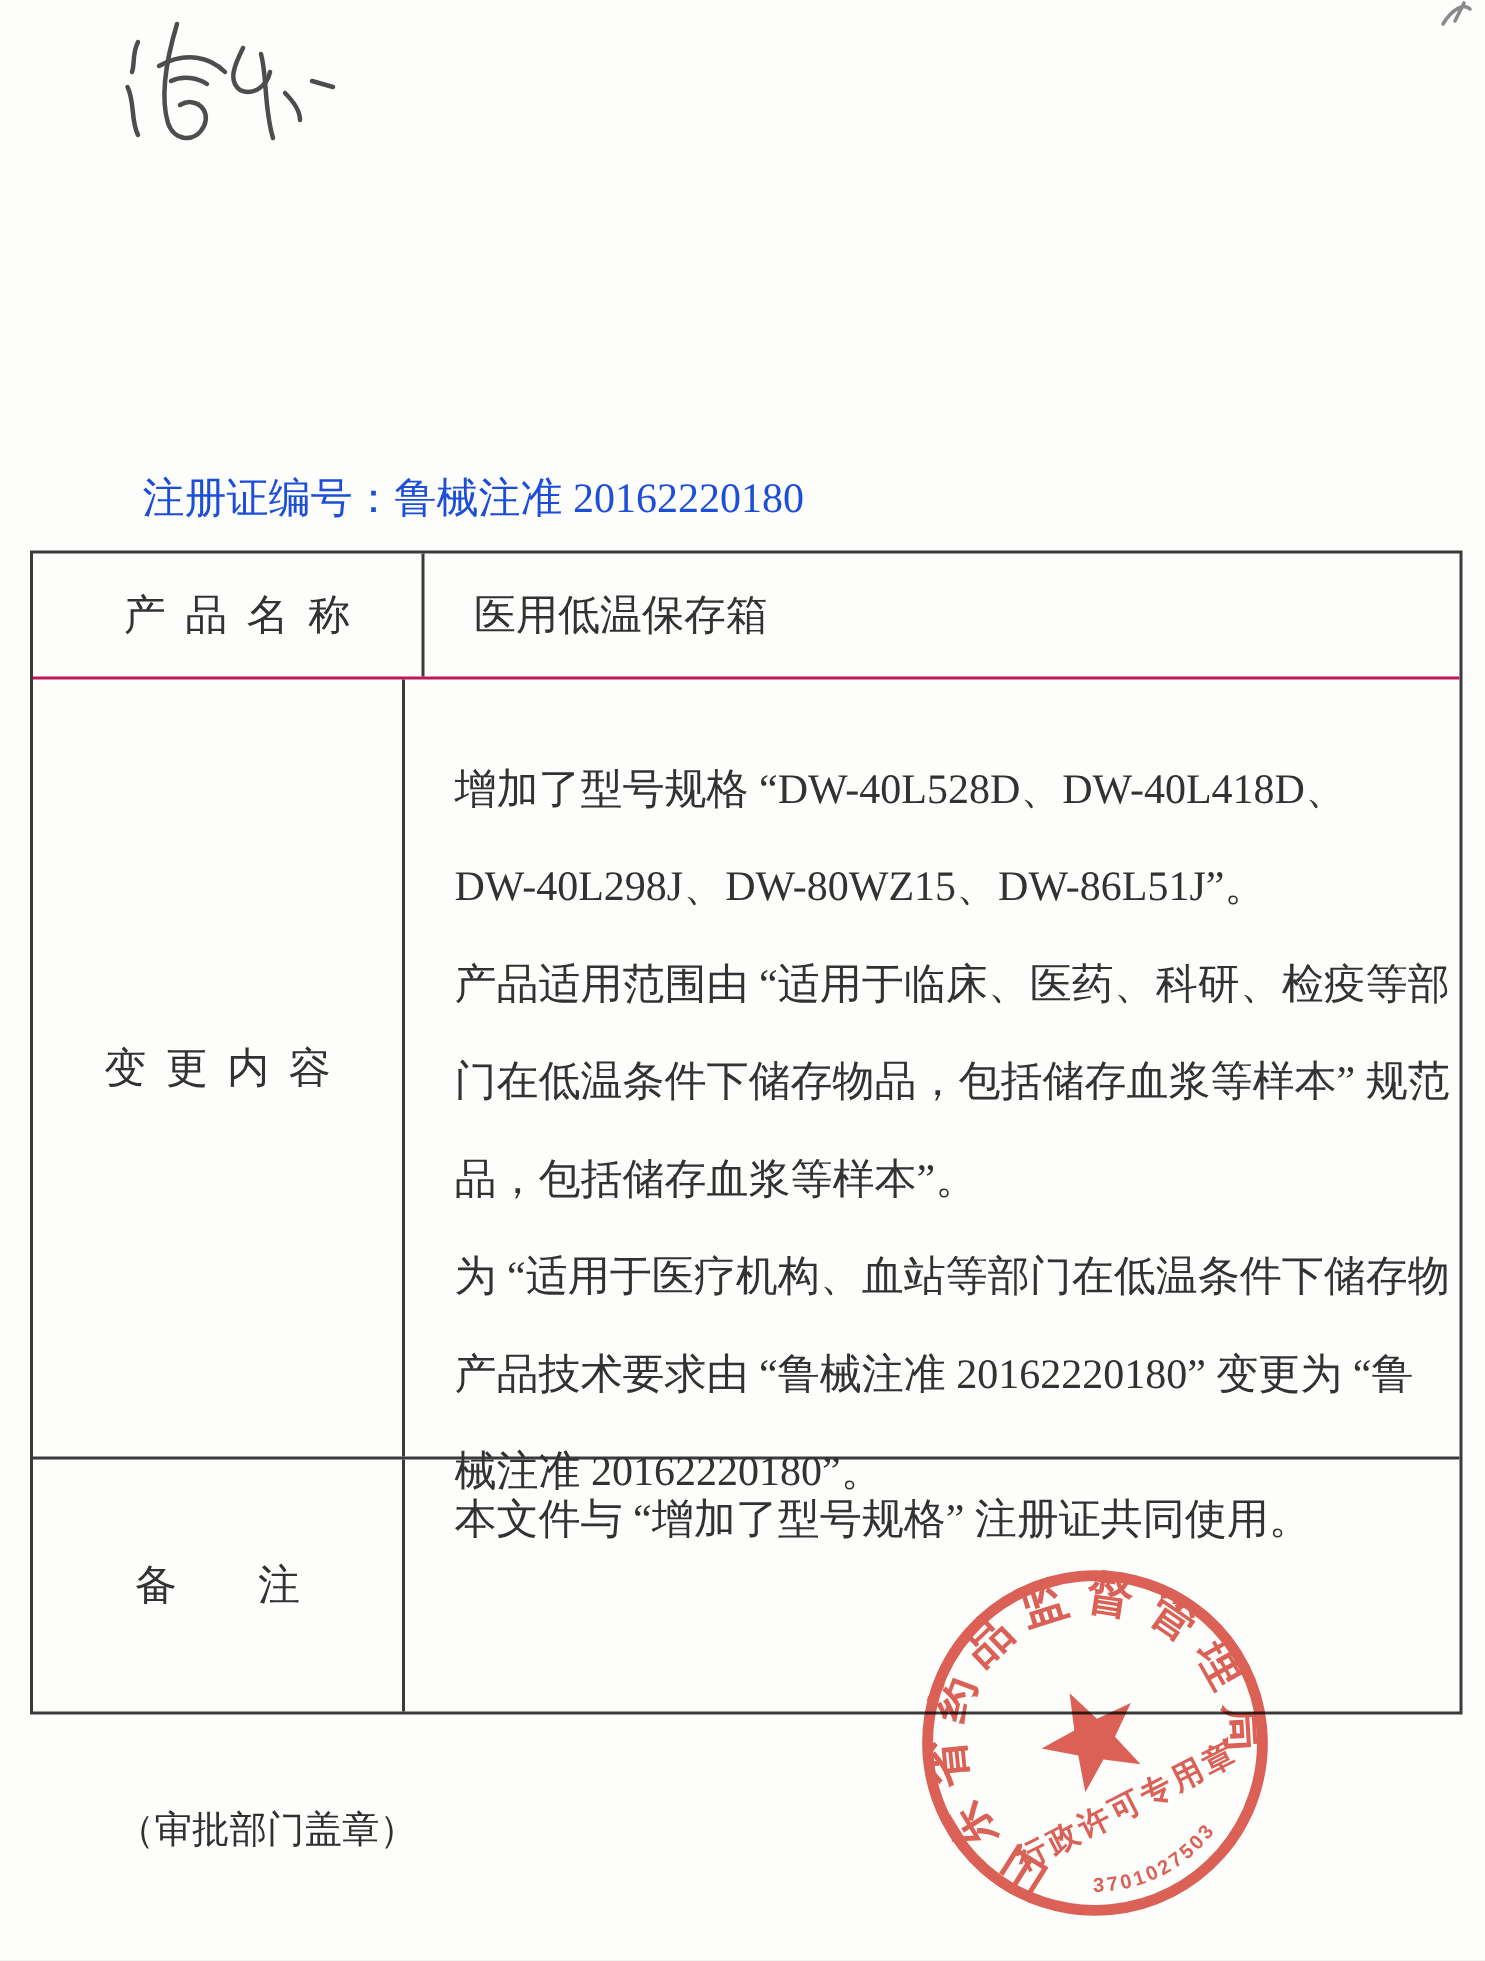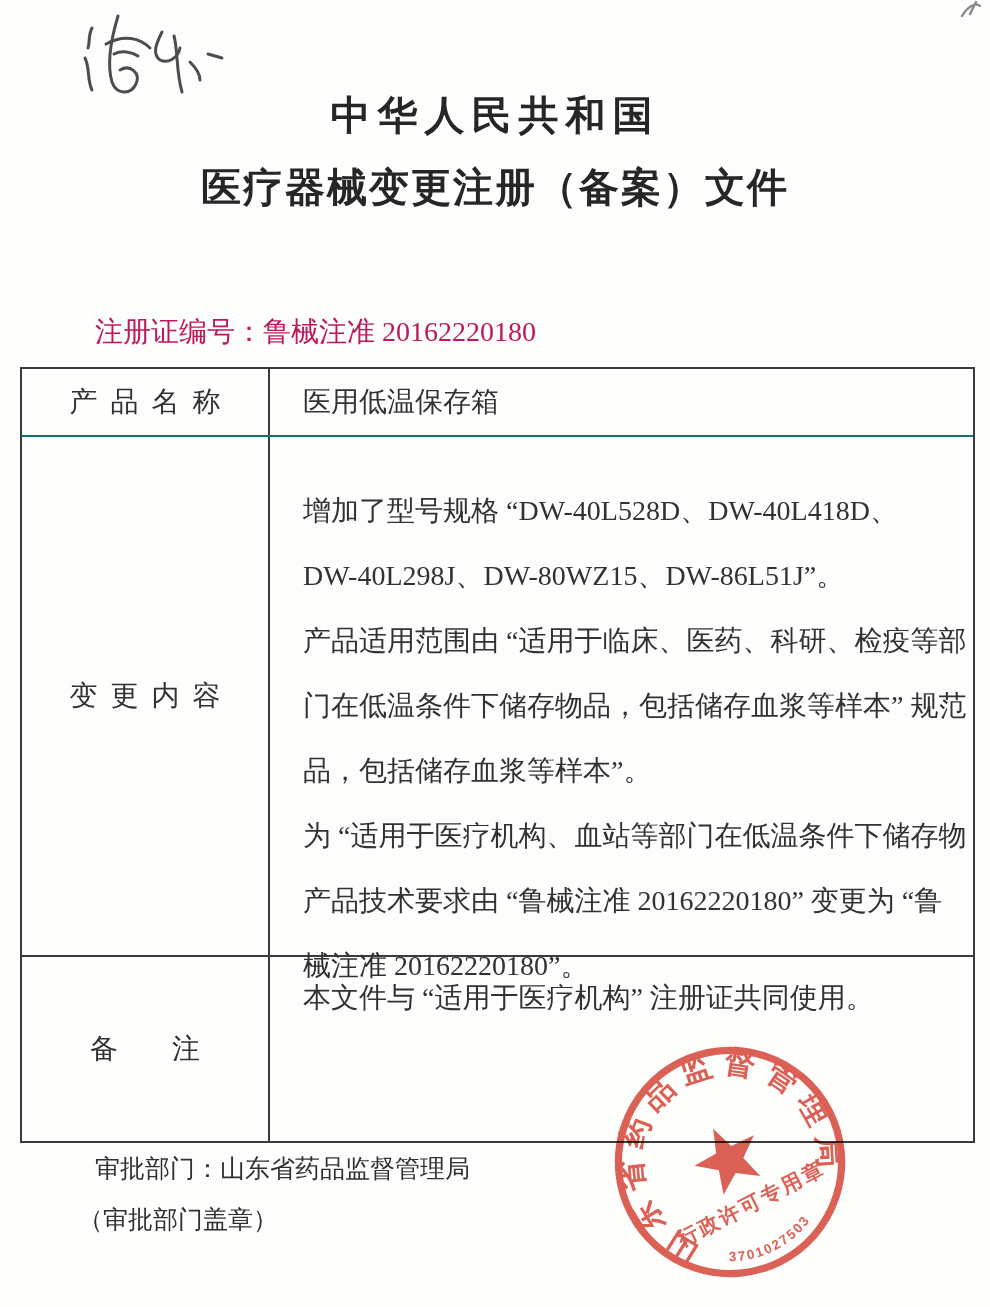--- a/index.html
+++ b/index.html
@@ -28,33 +28,33 @@
   .title-line2 {
     font-family:"Liberation Sans", sans-serif;
     font-size:40px; font-weight:700; color:#262626;
     letter-spacing:2px;
     margin-top:17px;
   }
 
   
   .reg-line {
     position:absolute; left:95px; top:313px;
-    font-size:28px; color:#be185d;
+    font-size:28px; color:#1d4ed8;
     white-space:nowrap;
   }
 
   
   .doc-table {
     position:absolute; left:20px; top:367px;
     width:955px; height:776px;
     border:2px solid #3b3b3b;
     display:flex; flex-direction:column;
   }
   .t-row { display:flex; width:100%; }
-  .t-row1 { height:68px; border-bottom:2px solid #0f766e; }
+  .t-row1 { height:84px; border-bottom:2px solid #be185d;padding-left:13px; }
   .t-row2 { height:520px; border-bottom:2px solid #3b3b3b; }
   .t-row3 { flex:1; }
   .t-label {
     width:248px; flex:0 0 248px;
     border-right:2px solid #3b3b3b;
     display:flex; align-items:center; justify-content:center;
     font-size:28px; color:#323232;
     letter-spacing:13px; text-indent:13px;
   }
   .t-content { flex:1; padding-left:17px; padding-right:8px; font-size:28px; color:#323232;margin-left:16px; }
@@ -94,24 +94,20 @@
       <path d="M96,30 C100,44 98,66 104,86"></path>
       <path d="M112,56 C118,62 122,68 122,74"></path>
       <path d="M130,48 L144,52"></path>
     </g>
   </svg>
 
   <svg class="corner-mark" viewBox="0 0 30 22" aria-hidden="true">
     <path d="M8,16 C14,6 22,2 26,6 M22,2 L16,14" fill="none" stroke="#8a8a8a" stroke-width="2.4" stroke-linecap="round"></path>
   </svg>
 
-  <div class="title-block">
-    <div class="title-line1">中华人民共和国</div>
-    <div class="title-line2">医疗器械变更注册（备案）文件</div>
-  </div>
 
   <div class="reg-line">
     <span>注册证编号：</span><span>鲁械注准 20162220180</span>
   </div>
 
   <div class="doc-table">
 
     <div class="t-row t-row1">
       <div class="t-label">产品名称</div>
       <div class="t-content">医用低温保存箱</div>
@@ -127,27 +123,26 @@
         <div class="line">品，包括储存血浆等样本”。</div>
         <div class="line">为 “适用于医疗机构、血站等部门在低温条件下储存物</div>
         <div class="line">产品技术要求由 “鲁械注准 20162220180” 变更为 “鲁</div>
         <div class="line">械注准 20162220180”。</div>
       </div>
     </div>
 
     <div class="t-row t-row3">
       <div class="t-label">备　注</div>
       <div class="t-content">
-        <div class="line">本文件与 “适用于医疗机构” 注册证共同使用。</div>
+        <div class="line">本文件与 “增加了型号规格” 注册证共同使用。</div>
       </div>
     </div>
 
   </div>
 
-  <div class="footer-dept">审批部门：山东省药品监督管理局</div>
   <div class="footer-sealnote">（审批部门盖章）</div>
 
   <svg class="stamp" viewBox="0 0 240 240" aria-hidden="true">
     <defs>
       <path id="ringTextPath" d="M 59.2 180.8 A 86 86 0 1 1 180.8 180.8" fill="none"></path>
       <path id="serialPath" d="M 72 203.1 A 96 96 0 0 0 168 203.1" fill="none"></path>
     </defs>
     <g transform="rotate(-27 120 120)" fill="#d94b3e" stroke="none">
       <circle cx="120" cy="120" r="108" fill="none" stroke="#d94b3e" stroke-width="7"></circle>
       <polygon points="120,84 128.2,106.7 152.3,107.5 133.3,122.3 140,145.5 120,132 100,145.5 106.7,122.3 87.7,107.5 111.8,106.7"></polygon>

